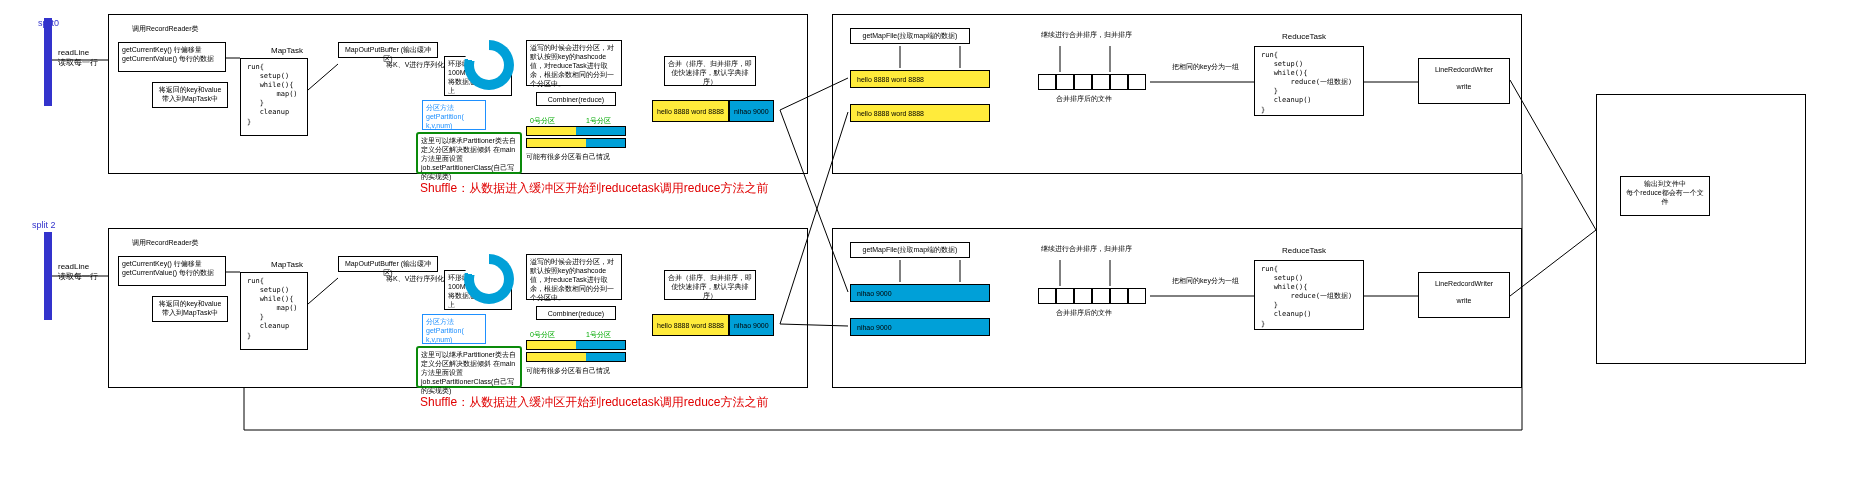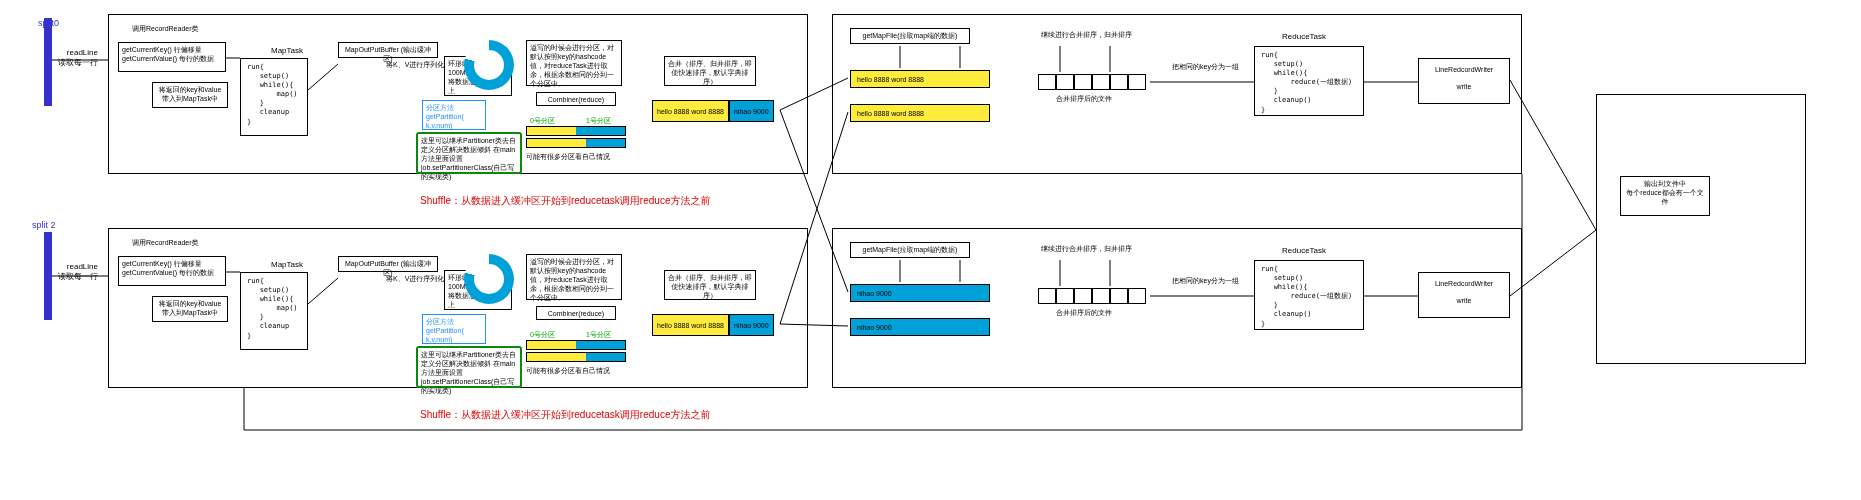--- a/index.html
+++ b/index.html
@@ -19,21 +19,21 @@
   }
   .split-label {
     position: absolute;
     color: #3333cc;
     font-size: 9px;
   }
   .readline-box {
     position: absolute;
     font-size: 8px;
     line-height: 1.3;
-    text-align: right;
+    text-align: left;
   }
   .big-rect {
     position: absolute;
     border: 1px solid #000;
     background: #fff;
   }
   .box {
     position: absolute;
     border: 1px solid #000;
     font-size: 7px;
@@ -71,21 +71,21 @@
     position:absolute;
     border:1px solid #000;
     font-family: monospace;
     font-size:7px;
     line-height:1.3;
     padding:4px 6px;
     white-space:pre;
     background:#fff;
   }
   .small-txt { position:absolute; font-size:7px; line-height:1.3; }
-  .red-txt { color:#e00000; position:absolute; font-size:10px;margin-top:14px; }
+  .red-txt { color:#e00000; position:absolute; font-size:12px; }
   .block-row { position:absolute; display:flex; }
   .block-row > div {
     border:1px solid #000; height:22px; font-size:7px;
     display:flex; align-items:center; justify-content:center;
     padding:0 4px; background:#fff;
   }
   .block-row .y { background:#ffeb3b; }
   .block-row .b { background:#00a0d8; }
   .strip-row { position:absolute; display:flex; }
   .strip-row > div {

